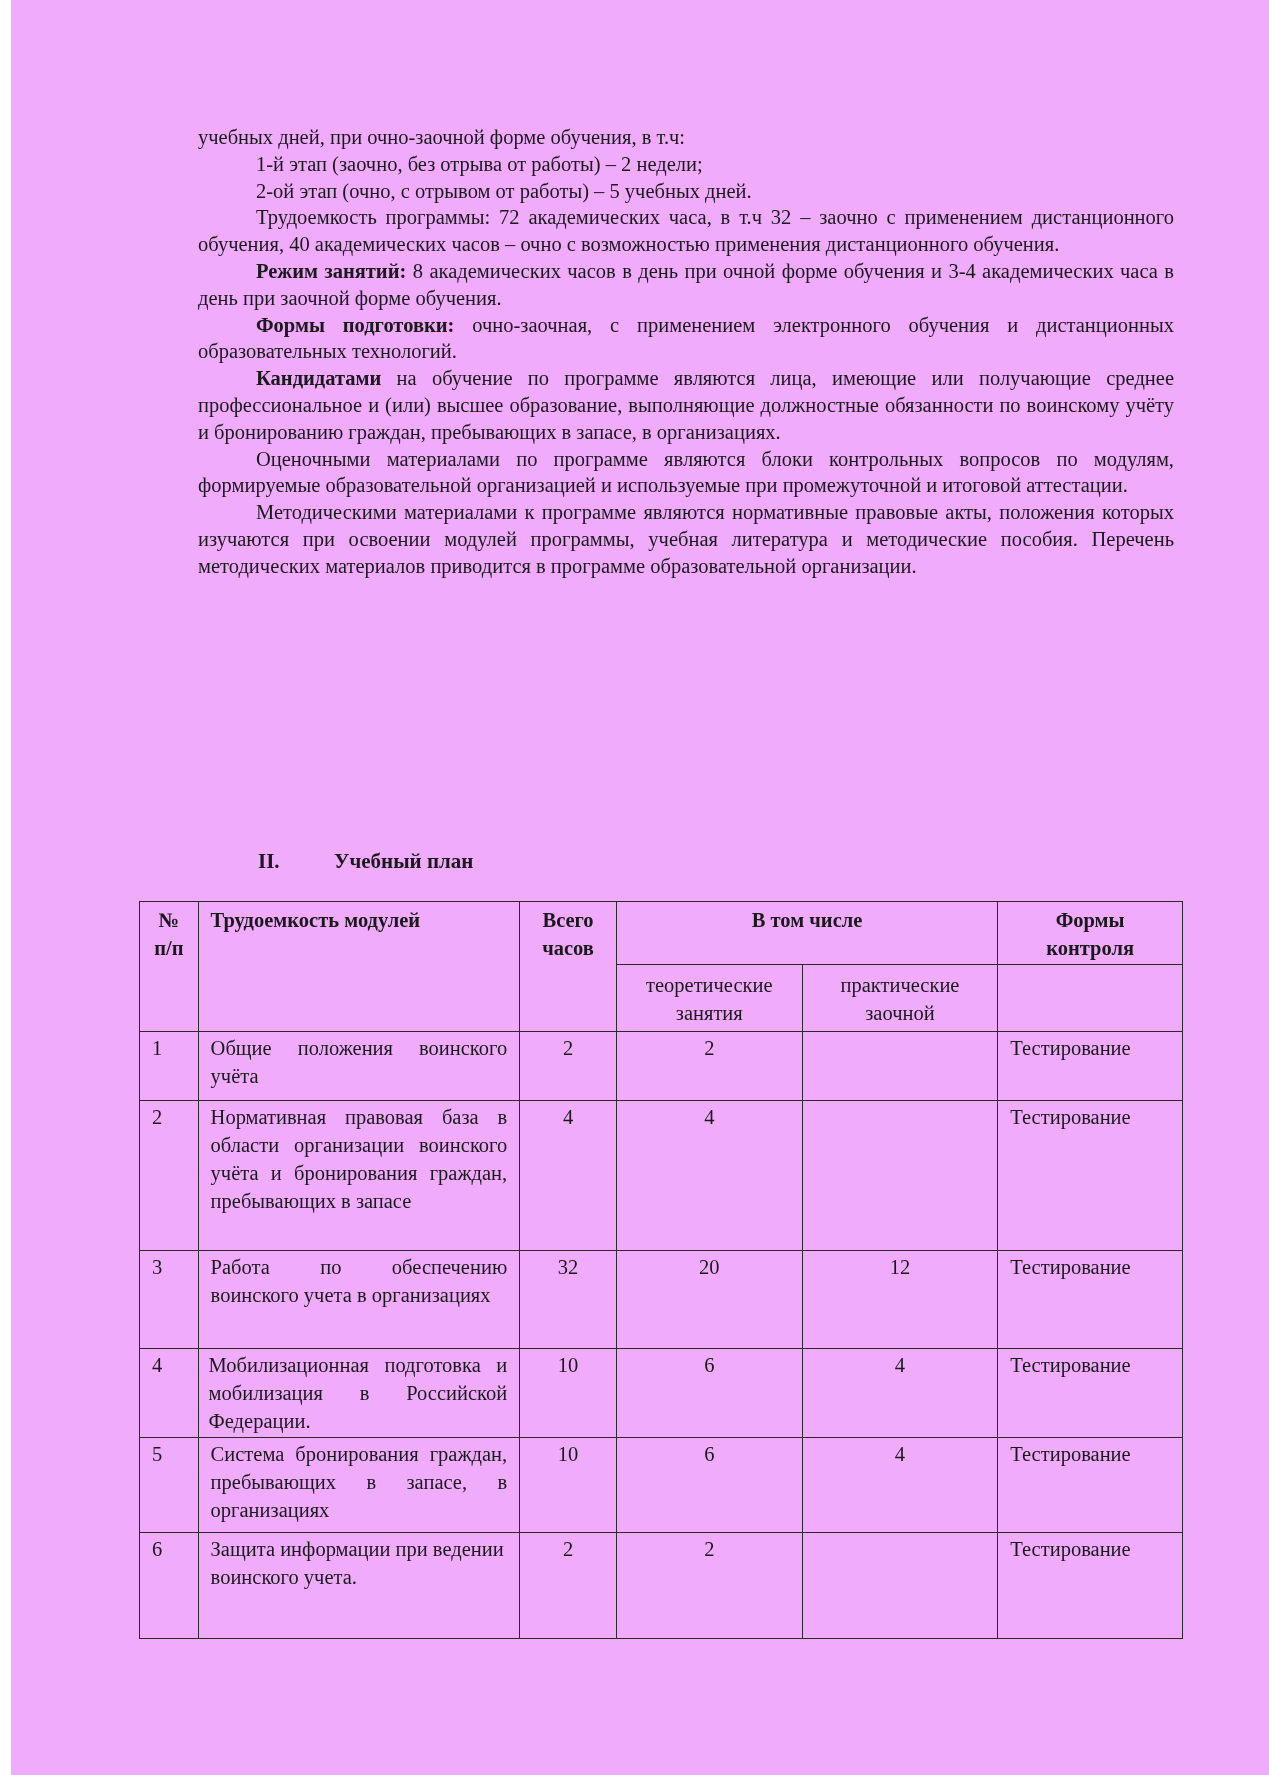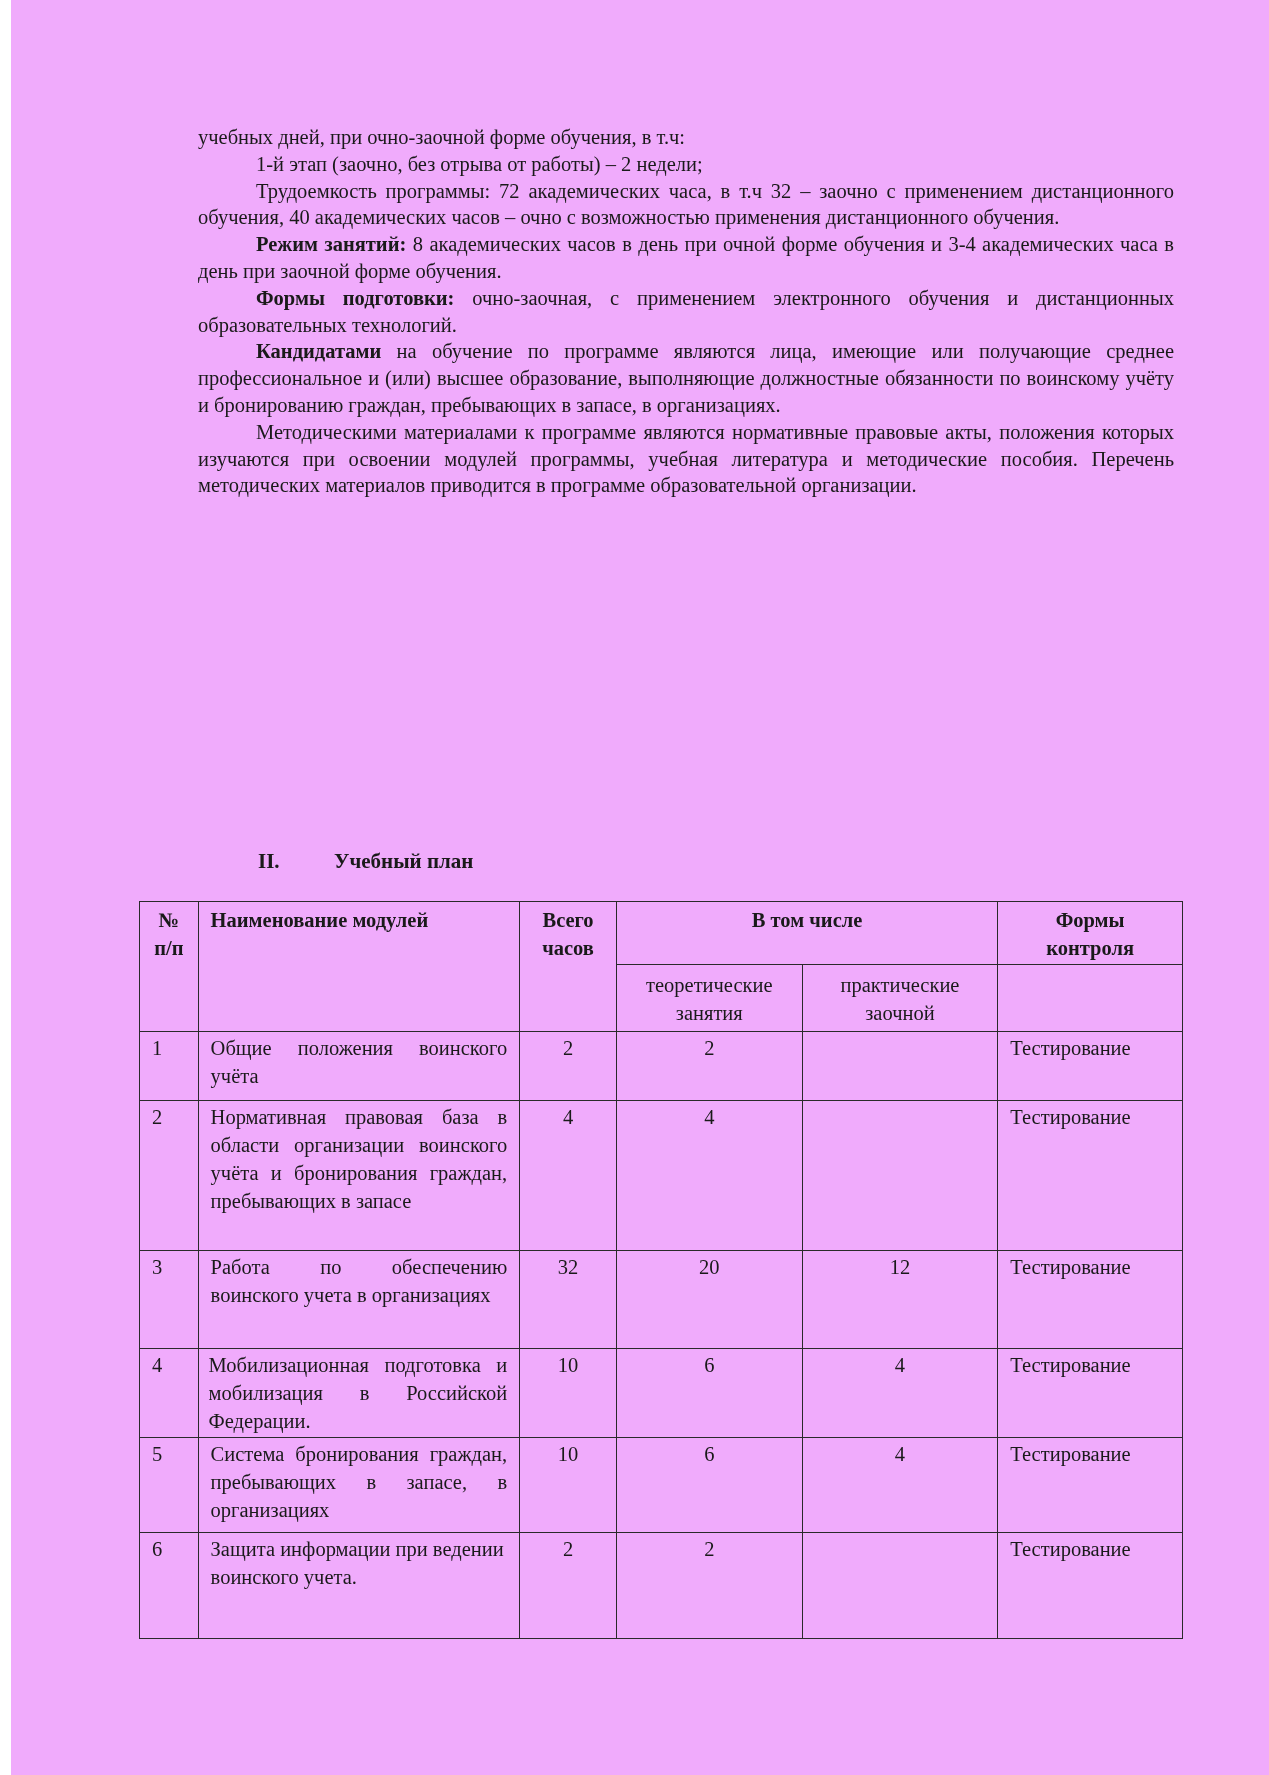--- a/index.html
+++ b/index.html
@@ -83,37 +83,39 @@
     td.indent { padding-left: 12px !important; }
   </style>
 </head>
 <body>
 
 <div class="page">
 
   <div class="body-text">
     <p class="p noindent"><span>учебных дней, при очно-заочной форме обучения, в т.ч:</span></p>
     <p class="p"><span>1-й этап (заочно, без отрыва от работы) – 2 недели;</span></p>
+    <p class="p"><span>2-ой этап (очно, с отрывом от работы) – 5 учебных дней.</span></p>
     <p class="p"><span>Трудоемкость программы: 72 академических часа, в т.ч 32 – заочно с применением дистанционного обучения, 40 академических часов – очно с возможностью применения дистанционного обучения.</span></p>
     <p class="p"><span class="b">Режим занятий:</span><span> 8 академических часов в день при очной форме обучения и 3-4 академических часа в день при заочной форме обучения.</span></p>
     <p class="p"><span class="b">Формы подготовки:</span><span> очно-заочная, с применением электронного обучения и дистанционных образовательных технологий.</span></p>
     <p class="p"><span class="b">Кандидатами</span><span> на обучение по программе являются лица, имеющие или получающие среднее профессиональное и (или) высшее образование, выполняющие должностные обязанности по воинскому учёту и бронированию граждан, пребывающих в запасе, в организациях.</span></p>
+    <p class="p"><span>Оценочными материалами по программе являются блоки контрольных вопросов по модулям, формируемые образовательной организацией и используемые при промежуточной и итоговой аттестации.</span></p>
     <p class="p"><span>Методическими материалами к программе являются нормативные правовые акты, положения которых изучаются при освоении модулей программы, учебная литература и методические пособия. Перечень методических материалов приводится в программе образовательной организации.</span></p>
   </div>
 
   <div class="section-title">
     <span class="num">II.</span>
     <span>Учебный план</span>
   </div>
 
   <table class="plan">
     <thead>
       <tr>
         <th class="c-num" rowspan="2" style="text-align:center;">№ п/п</th>
-        <th class="c-name" rowspan="2" style="text-align:center;">Наименование модулей</th>
+        <th class="c-name" rowspan="2" style="text-align:center;">Трудоемкость модулей</th>
         <th class="c-total" rowspan="2">Всего часов</th>
         <th colspan="2" style="height:48px;font-family:Liberation Serif, serif;">В том числе</th>
         <th class="c-ctrl" rowspan="1" style="text-align:center;">Формы контроля</th>
       </tr>
       <tr>
         <th class="sub c-theor" style="height:58px;">теоретические занятия</th>
         <th class="sub c-pract">практические заочной</th>
         <th class="sub"></th>
       </tr>
     </thead>

